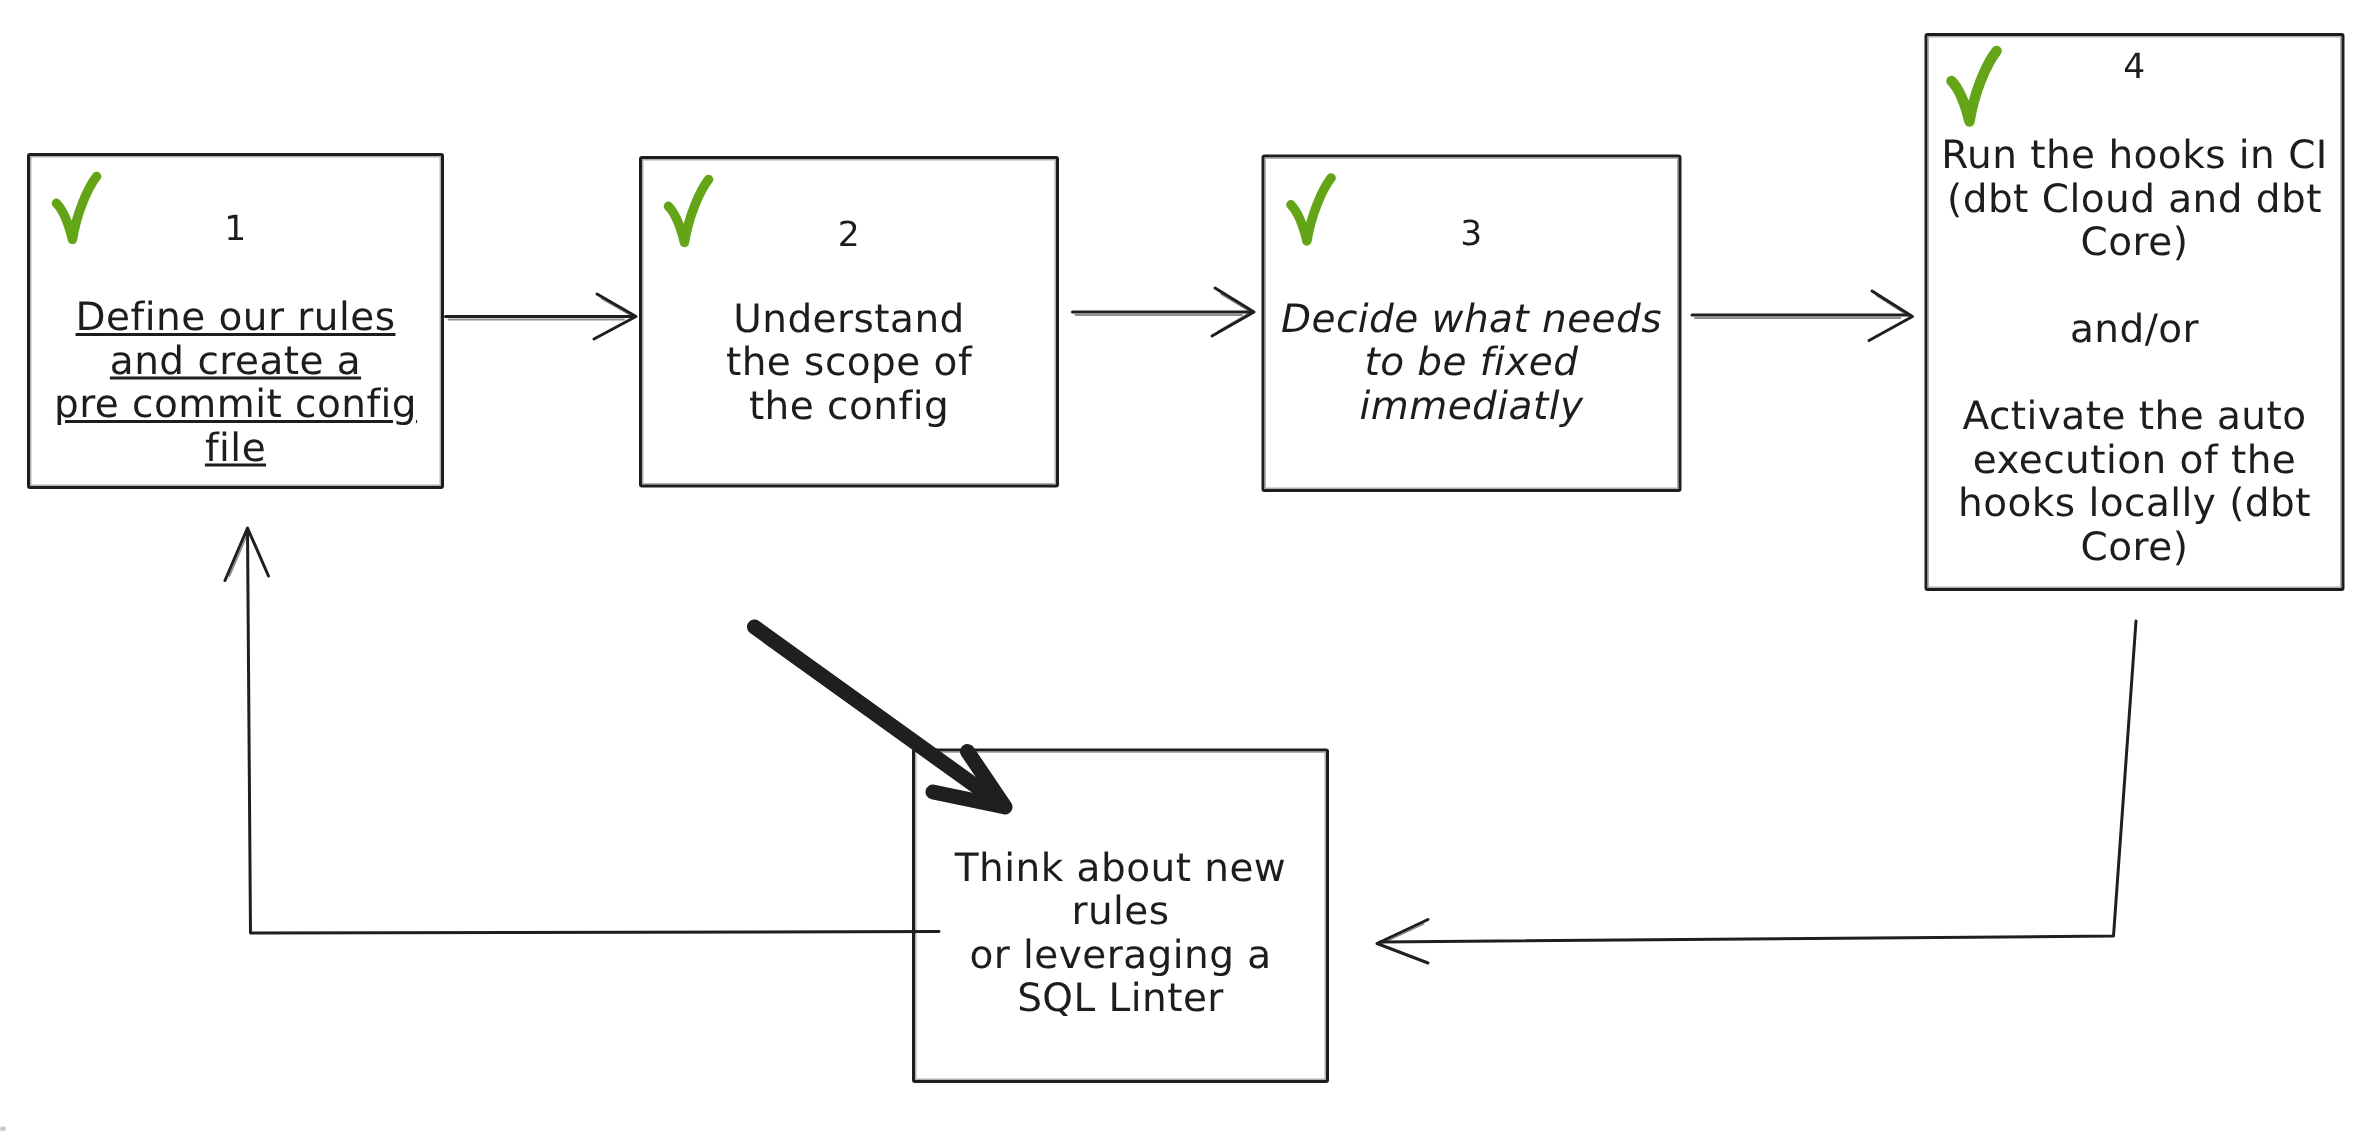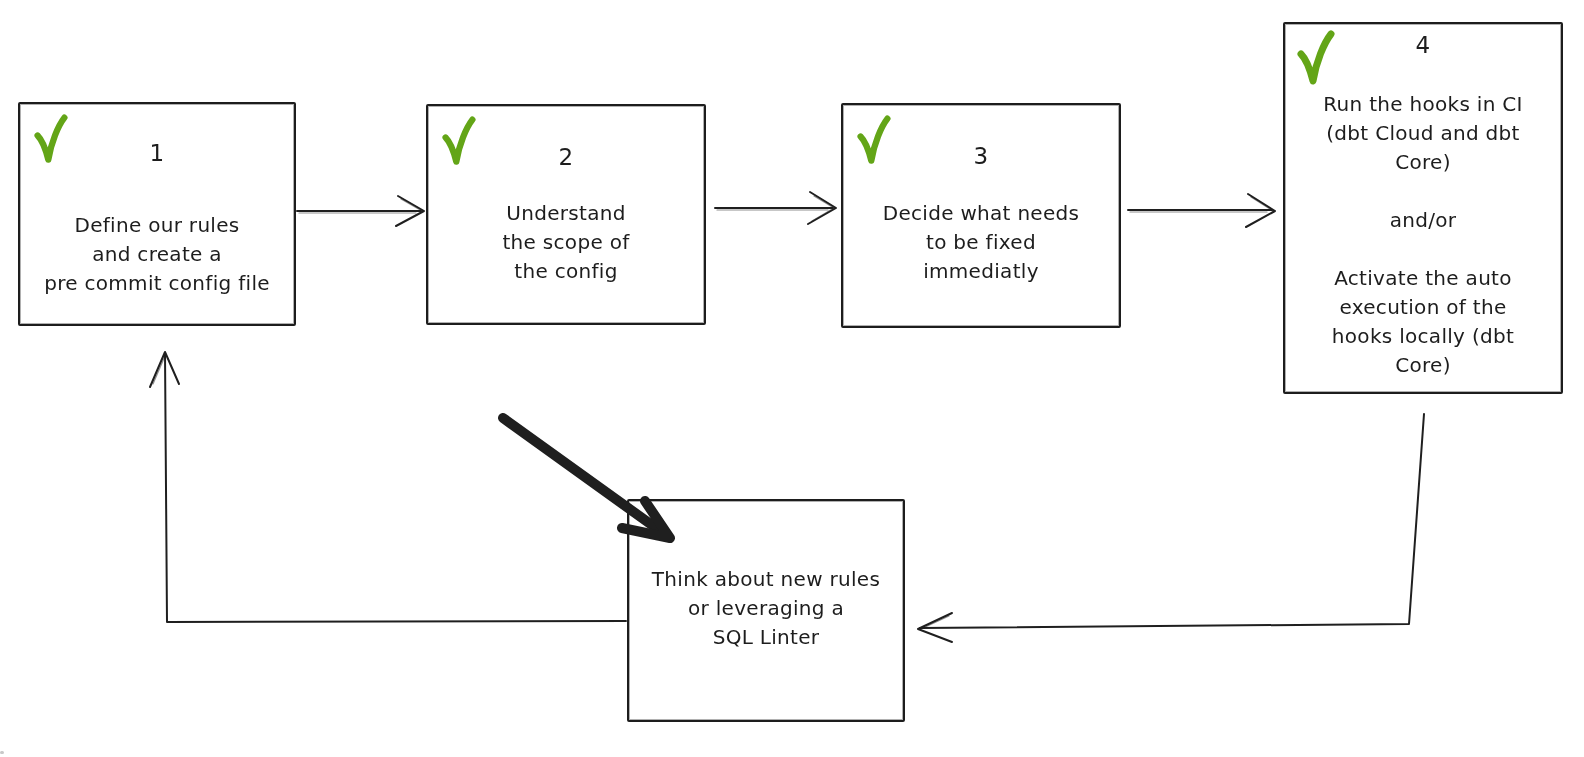--- a/index.html
+++ b/index.html
@@ -40,21 +40,21 @@
     right: 0;
     text-align: center;
     font-size: 23px;
     letter-spacing: 0.5px;
   }
   .step-text {
     position: absolute;
     left: 0;
     right: 0;
     text-align: center;
-    font-size: 20px;
+    font-size: 26px;
     line-height: 29px;
     white-space: pre-line;
     letter-spacing: 0.3px;
   }
   #connector-layer {
     position: absolute;
     left: 0;
     top: 0;
     width: 1584px;
     height: 757px;
@@ -90,41 +90,41 @@
 </head>
 <body>
 
 <div id="canvas">
 
   <div class="box" style="left:18px; top:102px; width:278px; height:224px;">
     <svg class="check" viewBox="0 0 38 56" style="stroke: rgb(99, 165, 23);">
       <path d="M4 23 C9 28 13 38 16 50 C19 31 27 12 34 3" stroke-width="7"></path>
     </svg>
     <div class="num" style="top:36px;">1</div>
-    <div class="step-text" style="top:107px;">Define our rules
+    <div class="step-text" style="top:94px;text-decoration:underline;">Define our rules
 and create a
 pre commit config file</div>
   </div>
 
   <div class="box" style="left:426px; top:104px; width:280px; height:221px;">
     <svg class="check" viewBox="0 0 38 56" style="stroke: rgb(99, 165, 23);">
       <path d="M4 23 C9 28 13 38 16 50 C19 31 27 12 34 3" stroke-width="7"></path>
     </svg>
     <div class="num" style="top:38px;">2</div>
     <div class="step-text" style="top:93px;">Understand
 the scope of
 the config</div>
   </div>
 
   <div class="box" style="left:841px; top:103px; width:280px; height:225px;">
     <svg class="check" viewBox="0 0 38 56" style="stroke: rgb(99, 165, 23);">
       <path d="M4 23 C9 28 13 38 16 50 C19 31 27 12 34 3" stroke-width="7"></path>
     </svg>
     <div class="num" style="top:38px;">3</div>
-    <div class="step-text" style="top:94px;">Decide what needs
+    <div class="step-text" style="top:94px;font-style:italic;">Decide what needs
 to be fixed
 immediatly</div>
   </div>
 
   <div class="box" style="left:1283px; top:22px; width:280px; height:372px;">
     <svg class="check" viewBox="0 0 38 56" style="top: 6px; left: 12px; height: 58px; width: 38px; stroke: rgb(99, 165, 23);">
       <path d="M4 23 C9 28 13 38 16 50 C19 31 27 12 34 3" stroke-width="7"></path>
     </svg>
     <div class="num" style="top:8px;">4</div>
     <div class="step-text" style="top:66px;">Run the hooks in CI
@@ -132,21 +132,21 @@
 Core)
 
 and/or
 
 Activate the auto
 execution of the
 hooks locally (dbt
 Core)</div>
   </div>
 
-  <div class="box" style="left:627px; top:499px; width:278px; height:223px;text-decoration:underline;">
+  <div class="box" style="left:608px; top:499px; width:278px; height:223px;text-decoration:underline;">
     <div class="step-text" style="top:64px;">Think about new rules
 or leveraging a
 SQL Linter</div>
   </div>
 
   <svg id="connector-layer" viewBox="0 0 1584 757">
 
     <g>
       <path d="M297 211 H421"></path>
       <path class="echo" d="M299 213 H416"></path>

